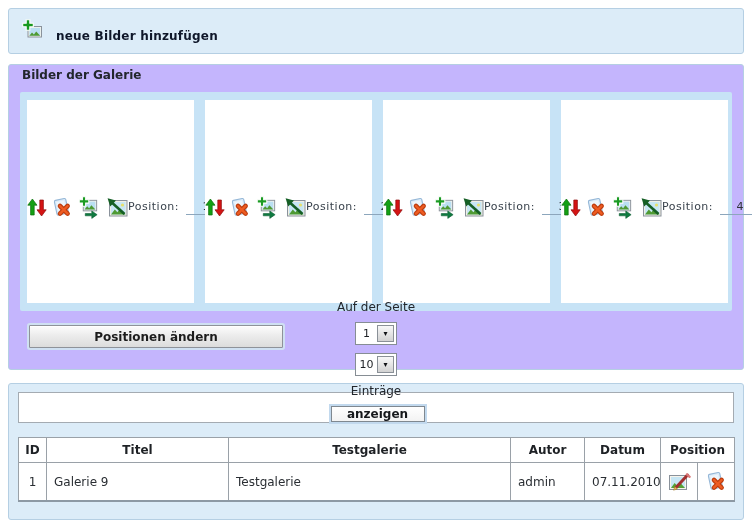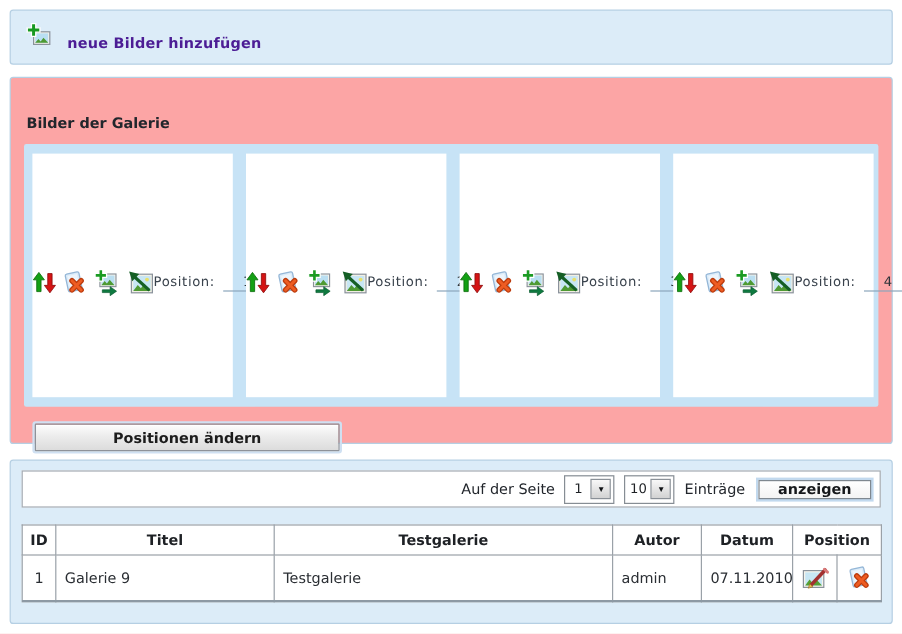--- a/index.html
+++ b/index.html
@@ -3,26 +3,26 @@
 <meta charset="utf-8">
 <style>
   * { margin:0; padding:0; box-sizing:border-box; }
   html,body { width:752px; height:528px; overflow:hidden; background:#fff;
               font-family:"DejaVu Sans","Liberation Sans",sans-serif; color:#26292e; }
   .page { padding:8px; }
 
   
   .topbar { width:736px; height:46px; background:#dcecf8; border:1px solid #b5cfe3;
             border-radius:3px; display:flex; align-items:center; padding:0 12px; }
-  .add-link { display:flex; align-items:flex-start; gap:13px; text-decoration:none; color:#4c1d95; cursor:pointer; }
+  .add-link { display:flex; align-items:flex-start; gap:13px; text-decoration:none; color:#0f172a; cursor:pointer; }
   .add-link .lbl { font-size:12px; font-weight:bold; margin-top:10px; letter-spacing:.2px; }
 
   
-  .panel-gallery { width:736px; height:306px; margin-top:10px; background:#fca5a5;
-                   border:1px solid #b5cfe3; border-radius:3px; padding:28px 11px 0; }
+  .panel-gallery { width:736px; height:306px; margin-top:10px; background:#c4b5fd;
+                   border:1px solid #b5cfe3; border-radius:3px; padding:0 11px 0; }
   .panel-title { font-size:12px; font-weight:bold; color:#22262c; padding:3px 2px 10px; }
   .thumbs { background:#c7e3f6; border-radius:2px; padding:8px 7px; display:flex; gap:11px; height:219px; }
   .card { width:167px; height:203px; background:#fff; display:flex; flex-direction:row; align-items:center; }
   .photo { width:150px; height:112px; margin-top:10px; }
   .photo-1{ background:
       radial-gradient(ellipse 55px 48px at 5% 55%, #50682c 0%, #47602a 45%, rgba(71,96,42,0) 72%),
       linear-gradient(170deg, rgba(0,0,0,0) 42%, rgba(125,63,31,.95) 47%, #8c4a26 55%, rgba(0,0,0,0) 61%),
       linear-gradient(180deg,#c6cbe0 0%,#d6d2dc 16%,#e3d5ce 28%,#ecdcc9 33%,#a2bcca 35%,#8eaec3 50%,#8b6942 54%,#9b7a4e 72%,#886a40 100%); }
   .photo-2{ background:
       radial-gradient(circle 5px at 46% 36%, #ececec 0%, #e2e2e2 60%, rgba(228,228,228,0) 100%),
@@ -45,21 +45,21 @@
                font:11px "DejaVu Sans","Liberation Sans",sans-serif; text-align:center; color:#2e3338; padding-bottom:1px; }
   .btn-row { display:flex; gap:28px; margin:14px 0 0 9px; }
   .win-btn { width:254px; height:23px; font:bold 12px "DejaVu Sans","Liberation Sans",sans-serif; color:#1c1c1c;
              background:linear-gradient(#fdfdfd,#ececec 45%,#dcdcdc); border:1px solid #8e9299;
              box-shadow:0 0 0 2px #cfe0f2, inset 0 1px 0 #fff; border-radius:1px; cursor:pointer; }
 
   
   .panel-entries { width:736px; height:137px; margin-top:13px; background:#dcecf8;
                    border:1px solid #b5cfe3; border-radius:3px; padding:8px 9px; }
   .pager-bar { height:31px; background:#fff; border:1px solid #a4abb2; display:flex; align-items:center;
-               justify-content:flex-end; gap:8px; padding:0 7px; font-size:12px; color:#22262c; }
+               justify-content:flex-end; gap:8px; padding:0 7px; font-size:12px; color:#22262c;flex-direction:column; }
   .select { display:inline-flex; align-items:center; gap:2px; background:#fff; border:1px solid #868d94;
             padding:2px; height:24px; cursor:pointer; }
   .select .val { min-width:17px; text-align:center; font-size:11px; color:#1e2125; }
   .select .btn { width:17px; height:17px; display:flex; align-items:center; justify-content:center;
                  background:linear-gradient(#f8f8f8,#d2d2d2); border:1px solid #8a9097; font-size:8px; color:#101215; }
   .show-btn { min-width:94px; height:16px; font:bold 12px "DejaVu Sans","Liberation Sans",sans-serif; color:#16181b;
               background:linear-gradient(#ffffff,#f3f3f3); border:1px solid #7f8890;
               box-shadow:0 0 0 2px #c2d9ee; cursor:pointer; margin-left:3px; }
   table.gal { width:716px; margin-top:14px; border-collapse:collapse; background:#fff; table-layout:fixed;
               border-bottom:2px solid #8d99a4; }

